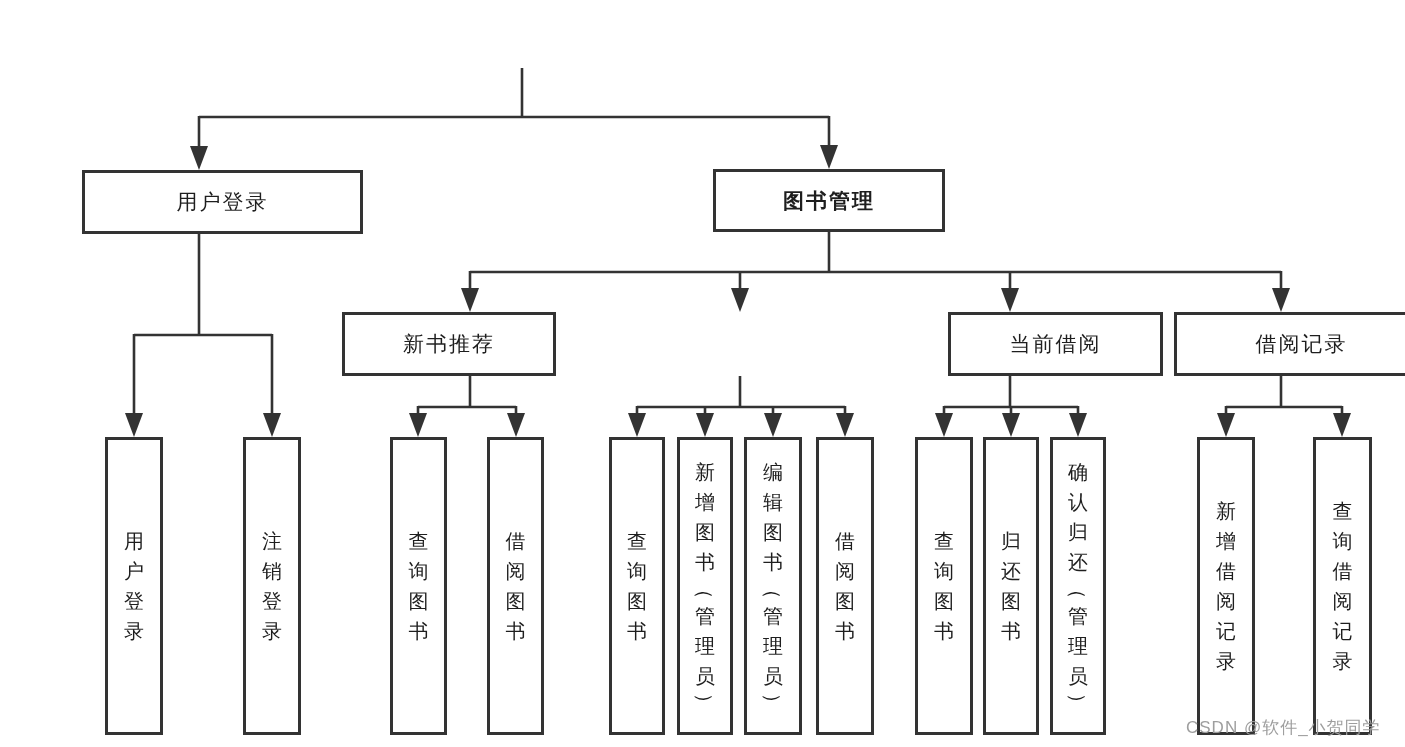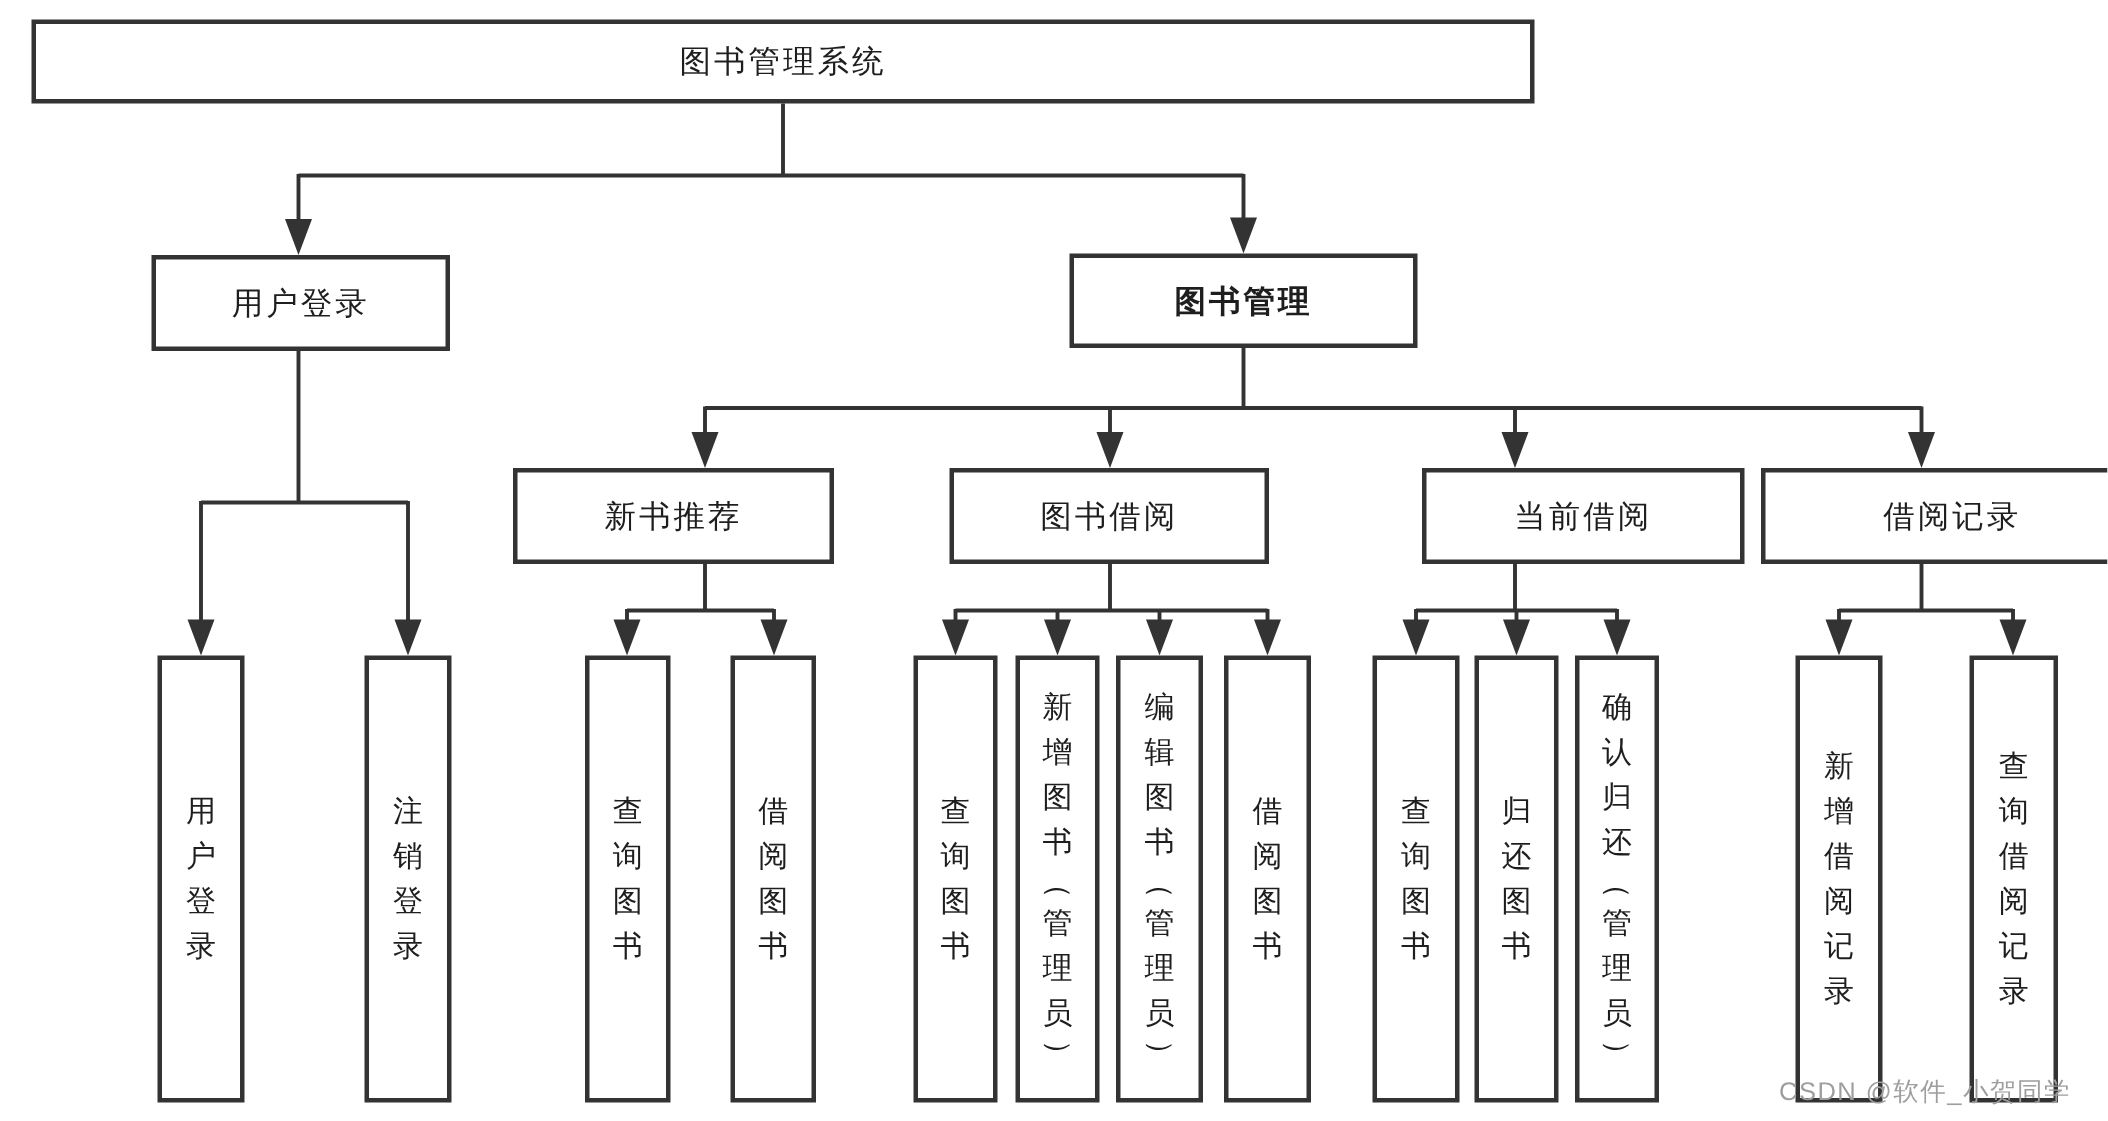--- a/index.html
+++ b/index.html
@@ -84,27 +84,25 @@
     <polygon points="1069,413 1087,413 1078,437"></polygon>
 
     <line x1="1281" y1="376" x2="1281" y2="407"></line>
     <line x1="1226" y1="407" x2="1342" y2="407"></line>
     <line x1="1226" y1="406" x2="1226" y2="419"></line>
     <polygon points="1217,413 1235,413 1226,437"></polygon>
     <line x1="1342" y1="406" x2="1342" y2="419"></line>
     <polygon points="1333,413 1351,413 1342,437"></polygon>
   </svg>
 
-  <div class="node hnode" style="left:21px;top:13px;width:1002px;height:56px;">图书管理系统</div>
-
-  <div class="node hnode" style="left:82px;top:170px;width:199px;height:64px;margin-left:19px;">用户登录</div>
+
+  <div class="node hnode" style="left:82px;top:170px;width:281px;height:64px;">用户登录</div>
   <div class="node hnode" style="left:713px;top:169px;width:232px;height:63px;font-weight:bold;">图书管理</div>
 
   <div class="node hnode" style="left:342px;top:312px;width:214px;height:64px;">新书推荐</div>
-  <div class="node hnode" style="left:633px;top:312px;width:213px;height:64px;">图书借阅</div>
   <div class="node hnode" style="left:948px;top:312px;width:215px;height:64px;">当前借阅</div>
   <div class="node hnode" style="left:1174px;top:312px;width:255px;height:64px;">借阅记录</div>
 
   <div class="node vnode vtext" style="left:105px;top:437px;width:58px;height:298px;">
       <span class="vch">用</span>
       <span class="vch">户</span>
       <span class="vch">登</span>
       <span class="vch">录</span>
     </div>
   <div class="node vnode vtext" style="left:243px;top:437px;width:58px;height:298px;">

